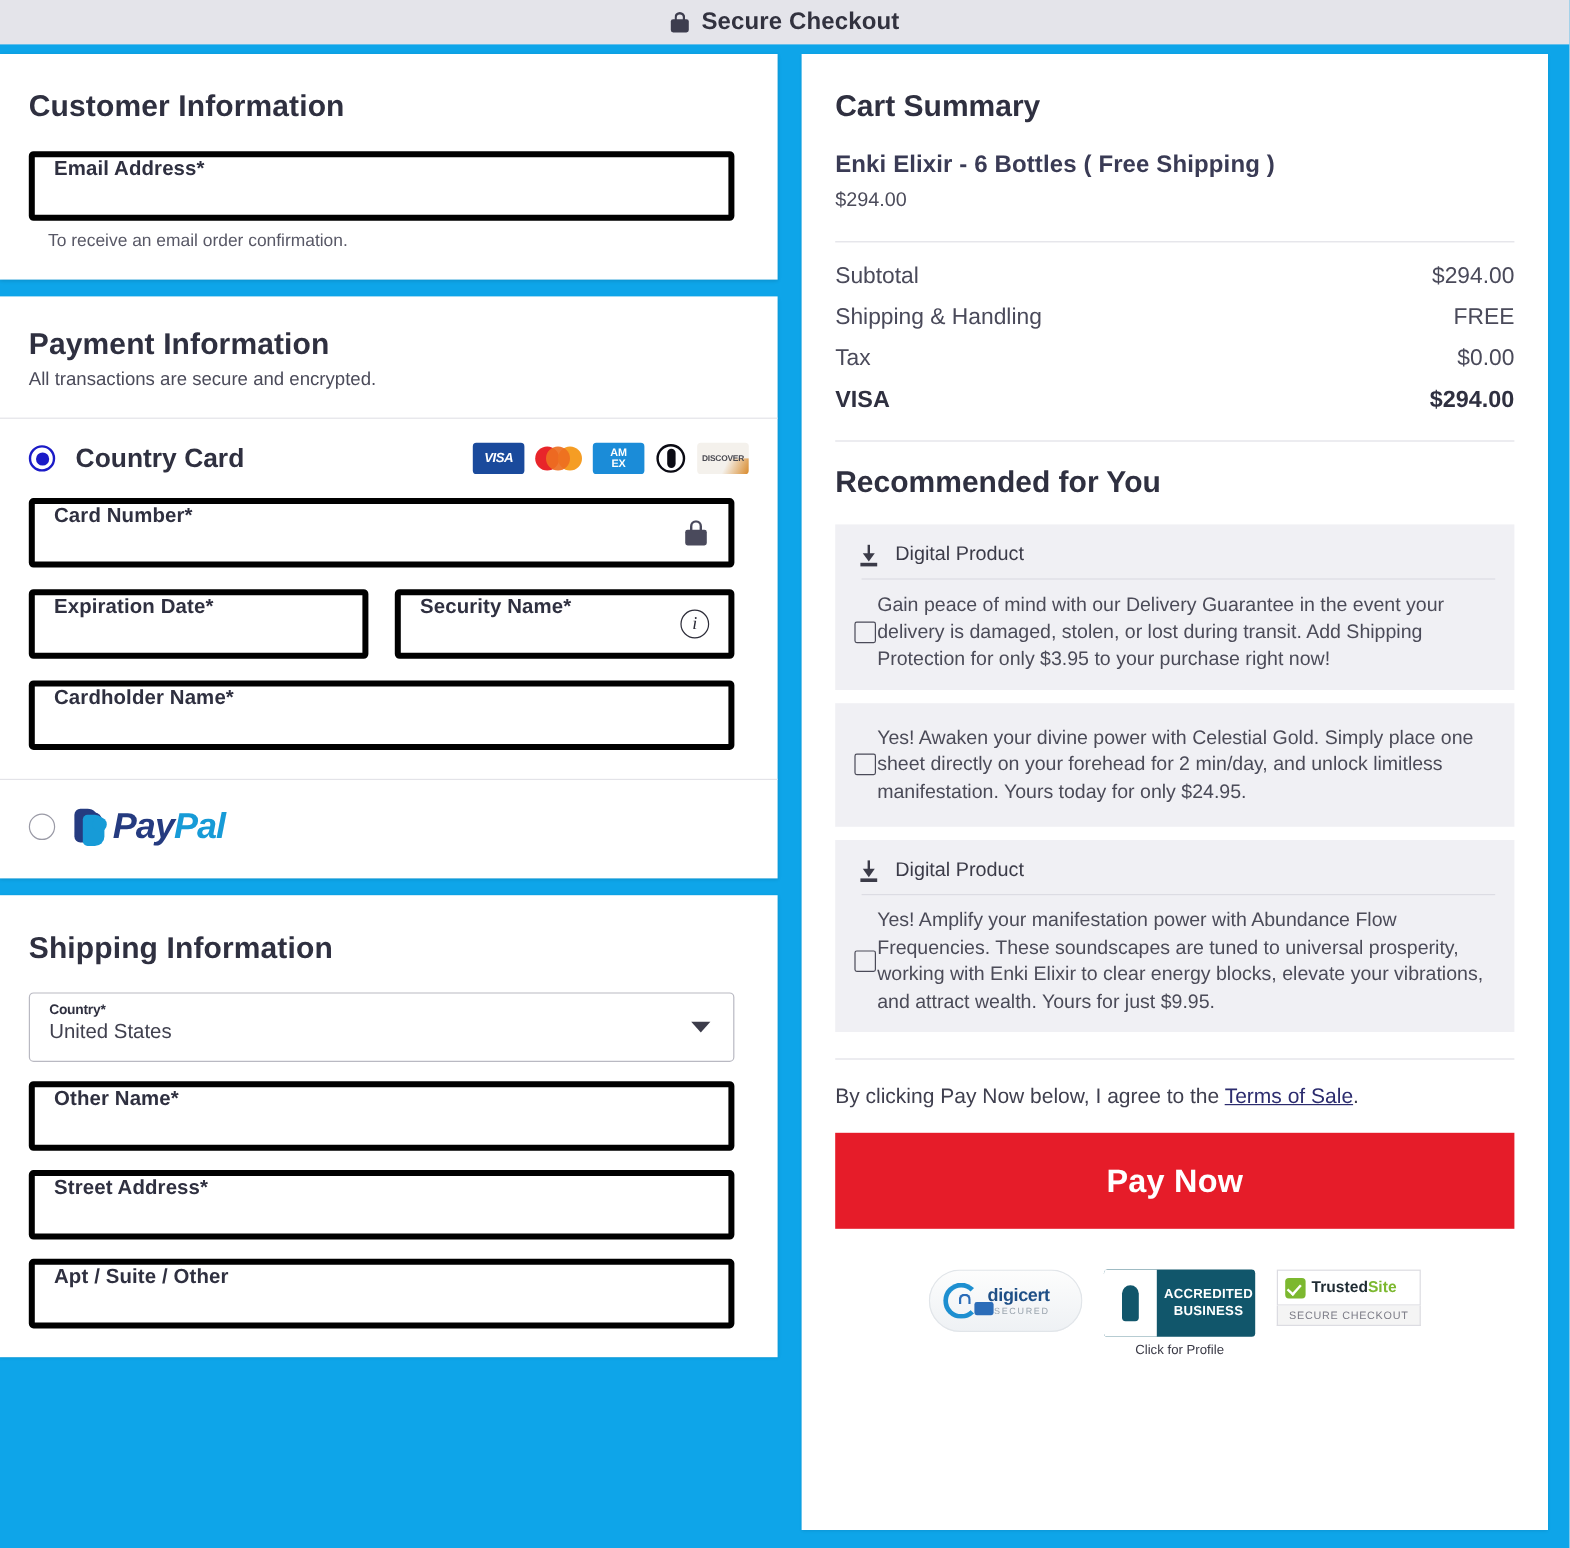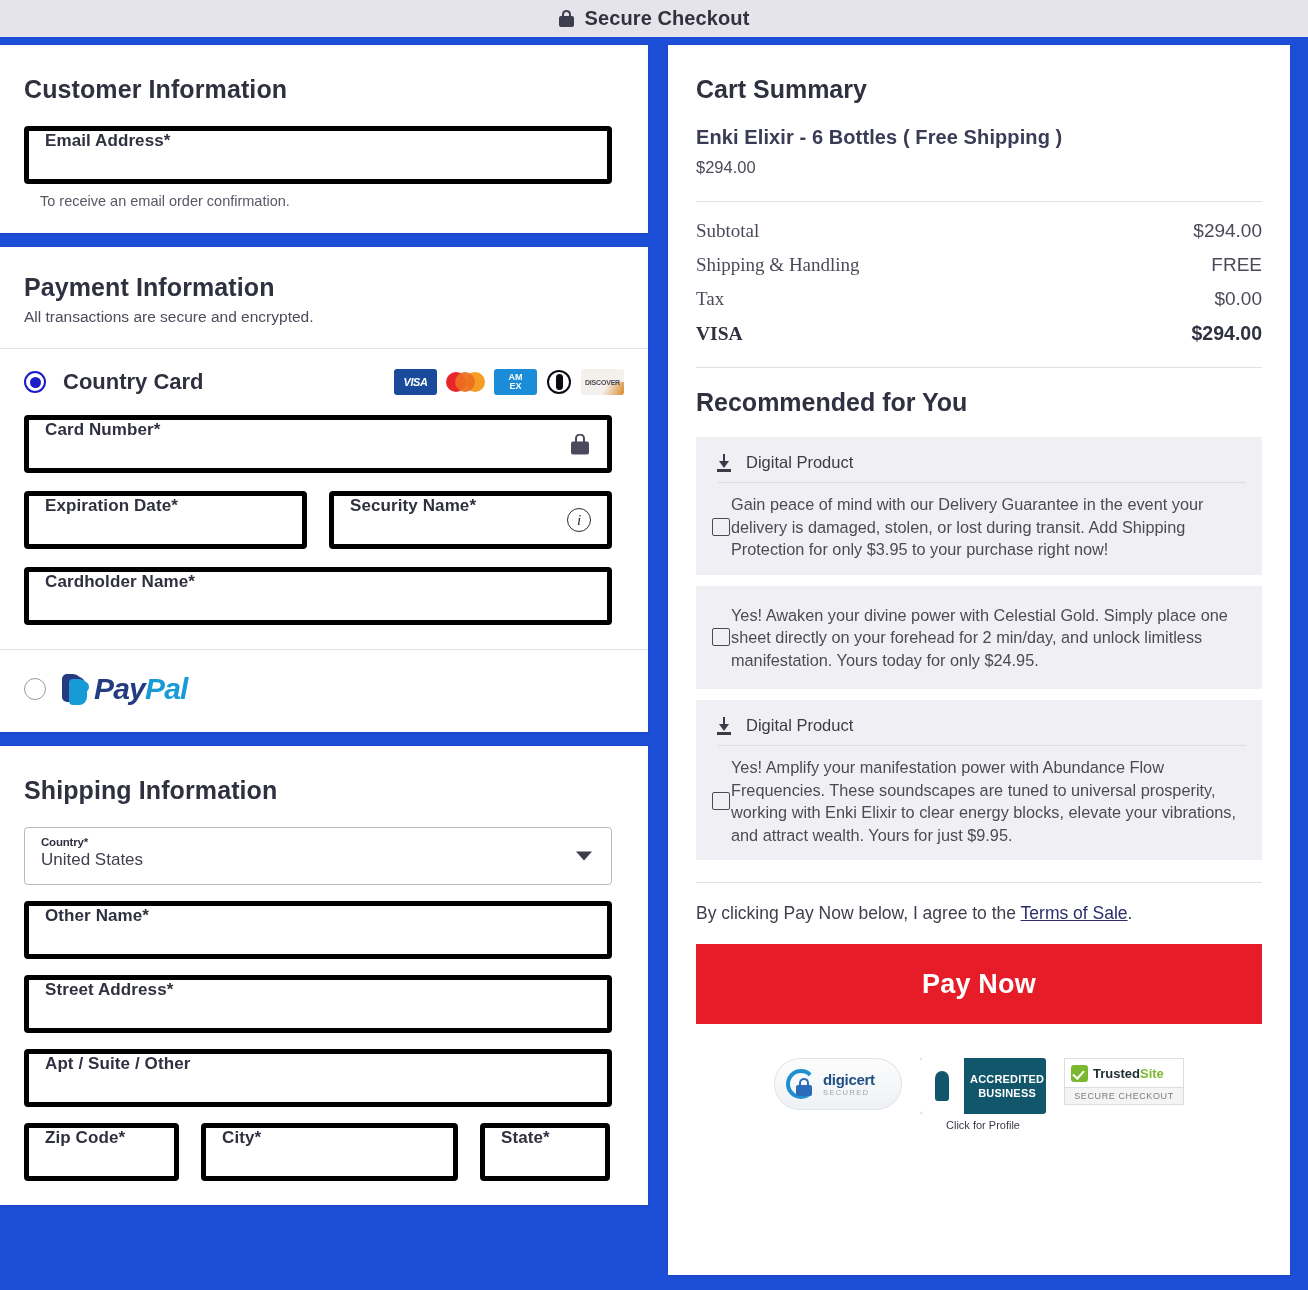--- a/index.html
+++ b/index.html
@@ -2,21 +2,21 @@
 <html><head>
 <meta charset="utf-8">
 <style>
   * { box-sizing: border-box; margin: 0; padding: 0; }
   html, body {
     width: 1308px; height: 1290px;
     background: #e8e8ec;
     font-family: "Liberation Sans", sans-serif;
     overflow: hidden;
   }
-  .page { position: relative; width: 1308px; height: 1290px; background: #1d4ed8; }
+  .page { position: relative; width: 1308px; height: 1290px; background: #0ea5e9; }
 
   
   .secure-bar {
     position: absolute; left: 0; top: 0; width: 1308px; height: 37px;
     background: #e4e4ea;
     display: flex; align-items: center; justify-content: center;
     gap: 11px;
   }
   .secure-bar .lock-glyph {
     display: inline-block; width: 15px; height: 17px; position: relative;
@@ -148,21 +148,21 @@
     position: absolute; left: 668px; top: 45px; width: 622px;
     background: #fff; min-height: 1230px;
     box-shadow: 0 1px 3px rgba(0,0,0,.13);
     padding: 30px 28px 22px 28px;
   }
   .cart-title { font-size: 25px; font-weight: bold; color:#2f3040; margin-bottom: 22px; }
   .item-name { font-size: 20px; font-weight: bold; color:#3a3b55; letter-spacing:.1px; }
   .item-price { font-size: 16.5px; color:#4b4b5a; margin-top: 9px; }
   .hr { height:1px; background:#e0e0e6; margin: 24px 0 18px 0; }
   .totrow { display:flex; justify-content:space-between; align-items:baseline; margin-bottom: 12px; }
-  .totrow .lbl { font-size: 19px; color:#4a4a5a;font-family:Liberation Serif, serif; }
+  .totrow .lbl { font-size: 19px; color:#4a4a5a; }
   .totrow .val { font-size: 19px; color:#4a4a5a; }
   .totrow.grand .lbl, .totrow.grand .val { font-weight: bold; color:#2f3040; font-size: 19.5px; }
   .hr2 { height:1px; background:#e0e0e6; margin: 22px 0 20px 0; }
 
   .rec-title { font-size: 25px; font-weight: bold; color:#2f3040; margin-bottom: 20px; }
   .offer { background:#f0f0f4; padding: 12px 16px 14px 16px; margin-bottom: 11px; }
   .offer-head { display:flex; align-items:center; gap: 14px; padding: 4px 0 10px 4px; }
   .dl-icon { width:16px; height:18px; position:relative; flex:none; }
   .dl-icon .shaft { position:absolute; left:7px; top:0; width:2.2px; height:10px; background:#3b3b48; }
   .dl-icon .head {
@@ -185,20 +185,21 @@
     width: 100%; height: 80px; background:#e61c29; border:none; color:#fff;
     font-size: 27px; font-weight: bold; letter-spacing: .2px; cursor:pointer;
     font-family:"Liberation Sans", sans-serif;
   }
   .badges { display:flex; align-items:flex-start; justify-content:center; gap: 18px; margin-top: 34px; }
 
   .badge-digicert {
     width: 128px; height: 52px; background: linear-gradient(180deg,#fdfdfd,#eef1f4);
     border-radius: 26px; display:flex; align-items:center; gap:7px; padding-left:12px;
     box-shadow: inset 0 0 0 1px #e1e5e9;
+    text-align: right;
   }
   .badge-digicert .ring { width:30px;height:30px;border-radius:50%;border:4px solid #1e8fd0;border-right-color:transparent; position:relative;flex:none;}
   .badge-digicert .ring .padlock{position:absolute;left:6px;top:5px;width:16px;height:18px;}
   .badge-digicert .ring .padlock .pb{position:absolute;bottom:0;width:16px;height:11px;background:#2b6cb8;border-radius:2px;}
   .badge-digicert .ring .padlock .ps{position:absolute;left:3px;top:0;width:10px;height:9px;border:2px solid #2b6cb8;border-bottom:none;border-radius:5px 5px 0 0;}
   .badge-digicert .dctext .t1{font-size:15px;font-weight:bold;color:#1f4f86;letter-spacing:-.3px;}
   .badge-digicert .dctext .t2{font-size:7.5px;color:#9aa4ae;letter-spacing:1.4px;}
 
   .badge-bbb-wrap { text-align:center; }
   .badge-bbb { width:126px;height:56px;background:#11566b;display:flex;align-items:center;border-radius:3px;overflow:hidden;}
@@ -331,31 +332,20 @@
           </div>
 
           <div class="fld">
             <span class="ph">Street Address*</span>
           </div>
 
           <div class="fld">
             <span class="ph">Apt / Suite / Other</span>
           </div>
 
-          <div class="row3">
-            <div class="fld w-zip">
-              <span class="ph">Zip Code*</span>
-            </div>
-            <div class="fld w-city">
-              <span class="ph">City*</span>
-            </div>
-            <div class="fld w-state">
-              <span class="ph">State*</span>
-            </div>
-          </div>
         </div>
       </div>
     </div>
   </div>
 
   <div class="right-col">
     <h2 class="cart-title">Cart Summary</h2>
     <div class="item-name">Enki Elixir - 6 Bottles ( Free Shipping )</div>
     <div class="item-price">$294.00</div>
 

